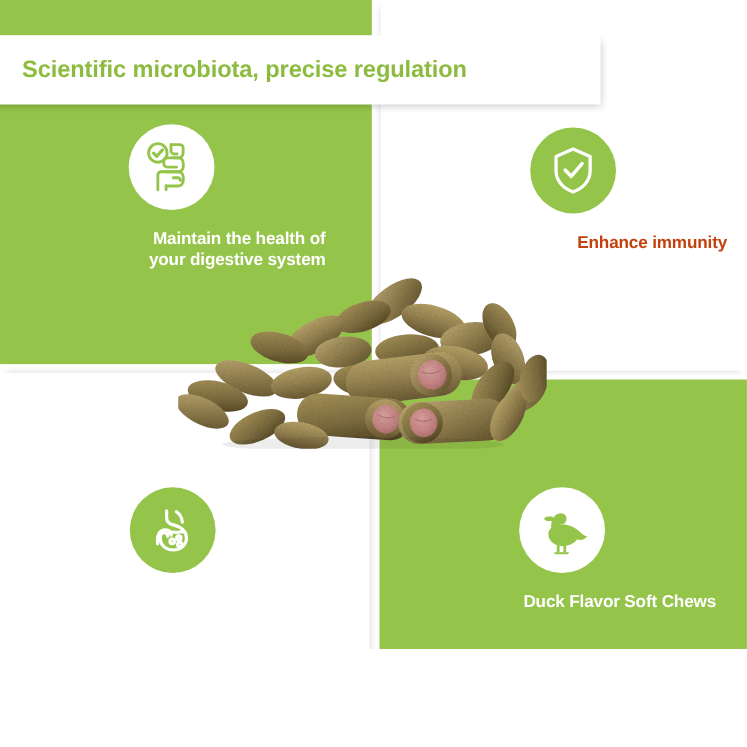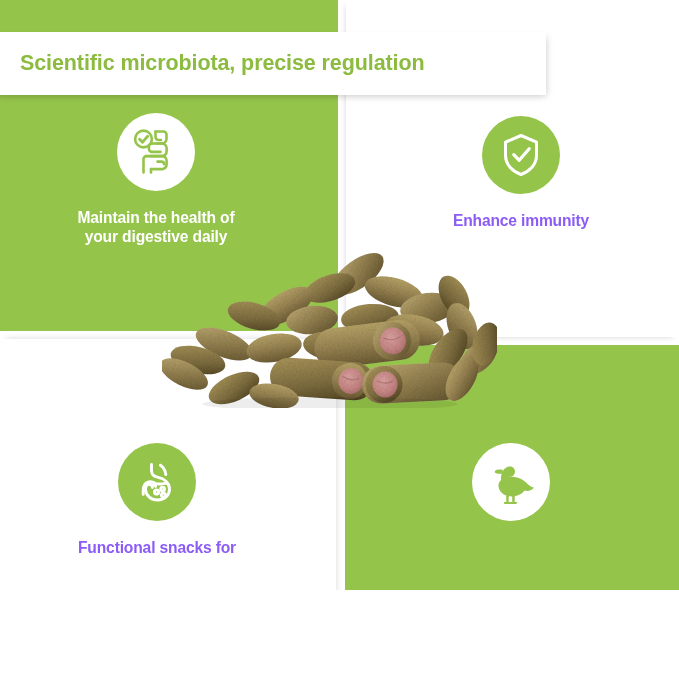--- a/index.html
+++ b/index.html
@@ -57,21 +57,21 @@
     font-size: 21.5px;
     font-weight: bold;
     letter-spacing: -0.1px;
     white-space: nowrap;
   }
 
   
   .feature {
     position: absolute;
     width: 280px;
-    text-align: center;
+    text-align: right;
     z-index: 20;
   }
   #feature-digestive { left: 16px;  top: 113px; }
   #feature-immunity  { left: 381px; top: 116px; }
   #feature-snacks    { left: 17px;  top: 443px; }
   #feature-duck      { left: 371px; top: 443px; }
 
   .icon-badge {
     width: 78px;
     height: 78px;
@@ -87,21 +87,21 @@
   .icon-badge svg { display: block; }
 
   .feature-label {
     margin-top: 17px;
     font-size: 15.6px;
     font-weight: bold;
     line-height: 1.22;
     letter-spacing: -0.15px;
   }
   .label-on-green { color: #ffffff; }
-  .label-on-white { color: #8b5cf6; }
+  .label-on-white { color: #c2410c; }
 
   
   #product-photo {
     position: absolute;
     left: 162px;
     top: 248px;
     width: 335px;
     height: 160px;
     z-index: 30;
   }
@@ -137,21 +137,21 @@
 
           <path d="M16.5,30.1 L32,30.1 A4.6,4.6 0 0 1 36.6,34.7 L36.6,38.5 A4.6,4.6 0 0 1 32,43.1 L21,43.1"></path>
           <path d="M16.5,30.1 A3,3 0 0 0 13.5,33.1 L13.5,46.5"></path>
           <path d="M21,43.1 L21,46.5"></path>
           <path d="M27.5,35.6 L31.5,35.6 A2.6,2.6 0 0 1 34.1,38.2"></path>
         </g>
       </svg>
     </div>
     <div class="feature-label label-on-green">
       <span>Maintain the health of</span><br>
-      <span>your digestive daily</span><br>
+      <span>your digestive system</span><br>
     </div>
   </div>
 
   <div class="feature" id="feature-immunity">
     <div class="icon-badge badge-green">
       <svg width="48" height="48" viewBox="0 0 48 48" aria-hidden="true">
         <g fill="none" stroke="#ffffff" stroke-width="3" stroke-linecap="round" stroke-linejoin="round">
           <path d="M24,4.5 L39.5,11.2 L39.5,24.5 C39.5,33.6 32.6,40.4 24,43.5 C15.4,40.4 8.5,33.6 8.5,24.5 L8.5,11.2 Z"></path>
           <polyline points="16.8,23.6 22.2,29.3 32.2,17.8" stroke-width="3.2"></polyline>
         </g>
@@ -176,21 +176,21 @@
 
           <path d="M20.8,28.0 C23.4,25.6 26.4,27.4 29.4,27.0 C32.4,26.6 34.8,25.2 36.6,27.8"></path>
 
           <circle cx="24.6" cy="35.1" r="2.1"></circle>
           <circle cx="30.6" cy="32.0" r="1.9"></circle>
           <circle cx="31.4" cy="38.1" r="2.0"></circle>
         </g>
       </svg>
     </div>
     <div class="feature-label label-on-white">
-      <span>Functional snacks for</span><br>
+      <br>
     </div>
   </div>
 
   <div class="feature" id="feature-duck">
     <div class="icon-badge badge-white">
       <svg width="54" height="54" viewBox="0 0 54 54" aria-hidden="true">
         <g fill="#95c44a">
 
           <path d="M22.5,22.5 C28.5,20.5 37,22.5 42,27.5 C45.5,31 48,32.5 50,32.5 C48,35.5 44,36.5 40.5,35.5
                    C38,39 33,41.5 27.5,41.5 C20,41.5 14.5,36.5 14.5,30.5 C14.5,26.5 17.5,23.6 22.5,22.5 Z"></path>
@@ -202,20 +202,23 @@
           <path d="M18.6,14.8 C16,14.2 13,14.4 11.5,15.4 C10.3,16.2 10.6,17.6 12.2,18.2
                    C14,18.9 16.8,18.9 18.8,18.2 Z"></path>
 
           <rect x="22.2" y="40.2" width="2.5" height="7.2" rx="1.1"></rect>
           <rect x="28.2" y="40.2" width="2.5" height="7.2" rx="1.1"></rect>
 
           <path d="M19.6,47.0 L27.4,47.0 L26.2,48.9 L20.4,48.9 Z"></path>
           <path d="M25.6,47.0 L33.4,47.0 L32.2,48.9 L26.4,48.9 Z"></path>
         </g>
       </svg>
+    </div>
+    <div class="feature-label label-on-green">
+      <span>Duck Flavor Soft Chews</span>
     </div>
   </div>
 
   <div id="product-photo">
     <svg width="335" height="160" viewBox="0 0 335 160" aria-hidden="true">
       <defs>
         <linearGradient id="kib" x1="0" y1="0" x2="0" y2="1">
           <stop offset="0%" stop-color="#b8a468"></stop>
           <stop offset="48%" stop-color="#998553"></stop>
           <stop offset="100%" stop-color="#6d5c34"></stop>

